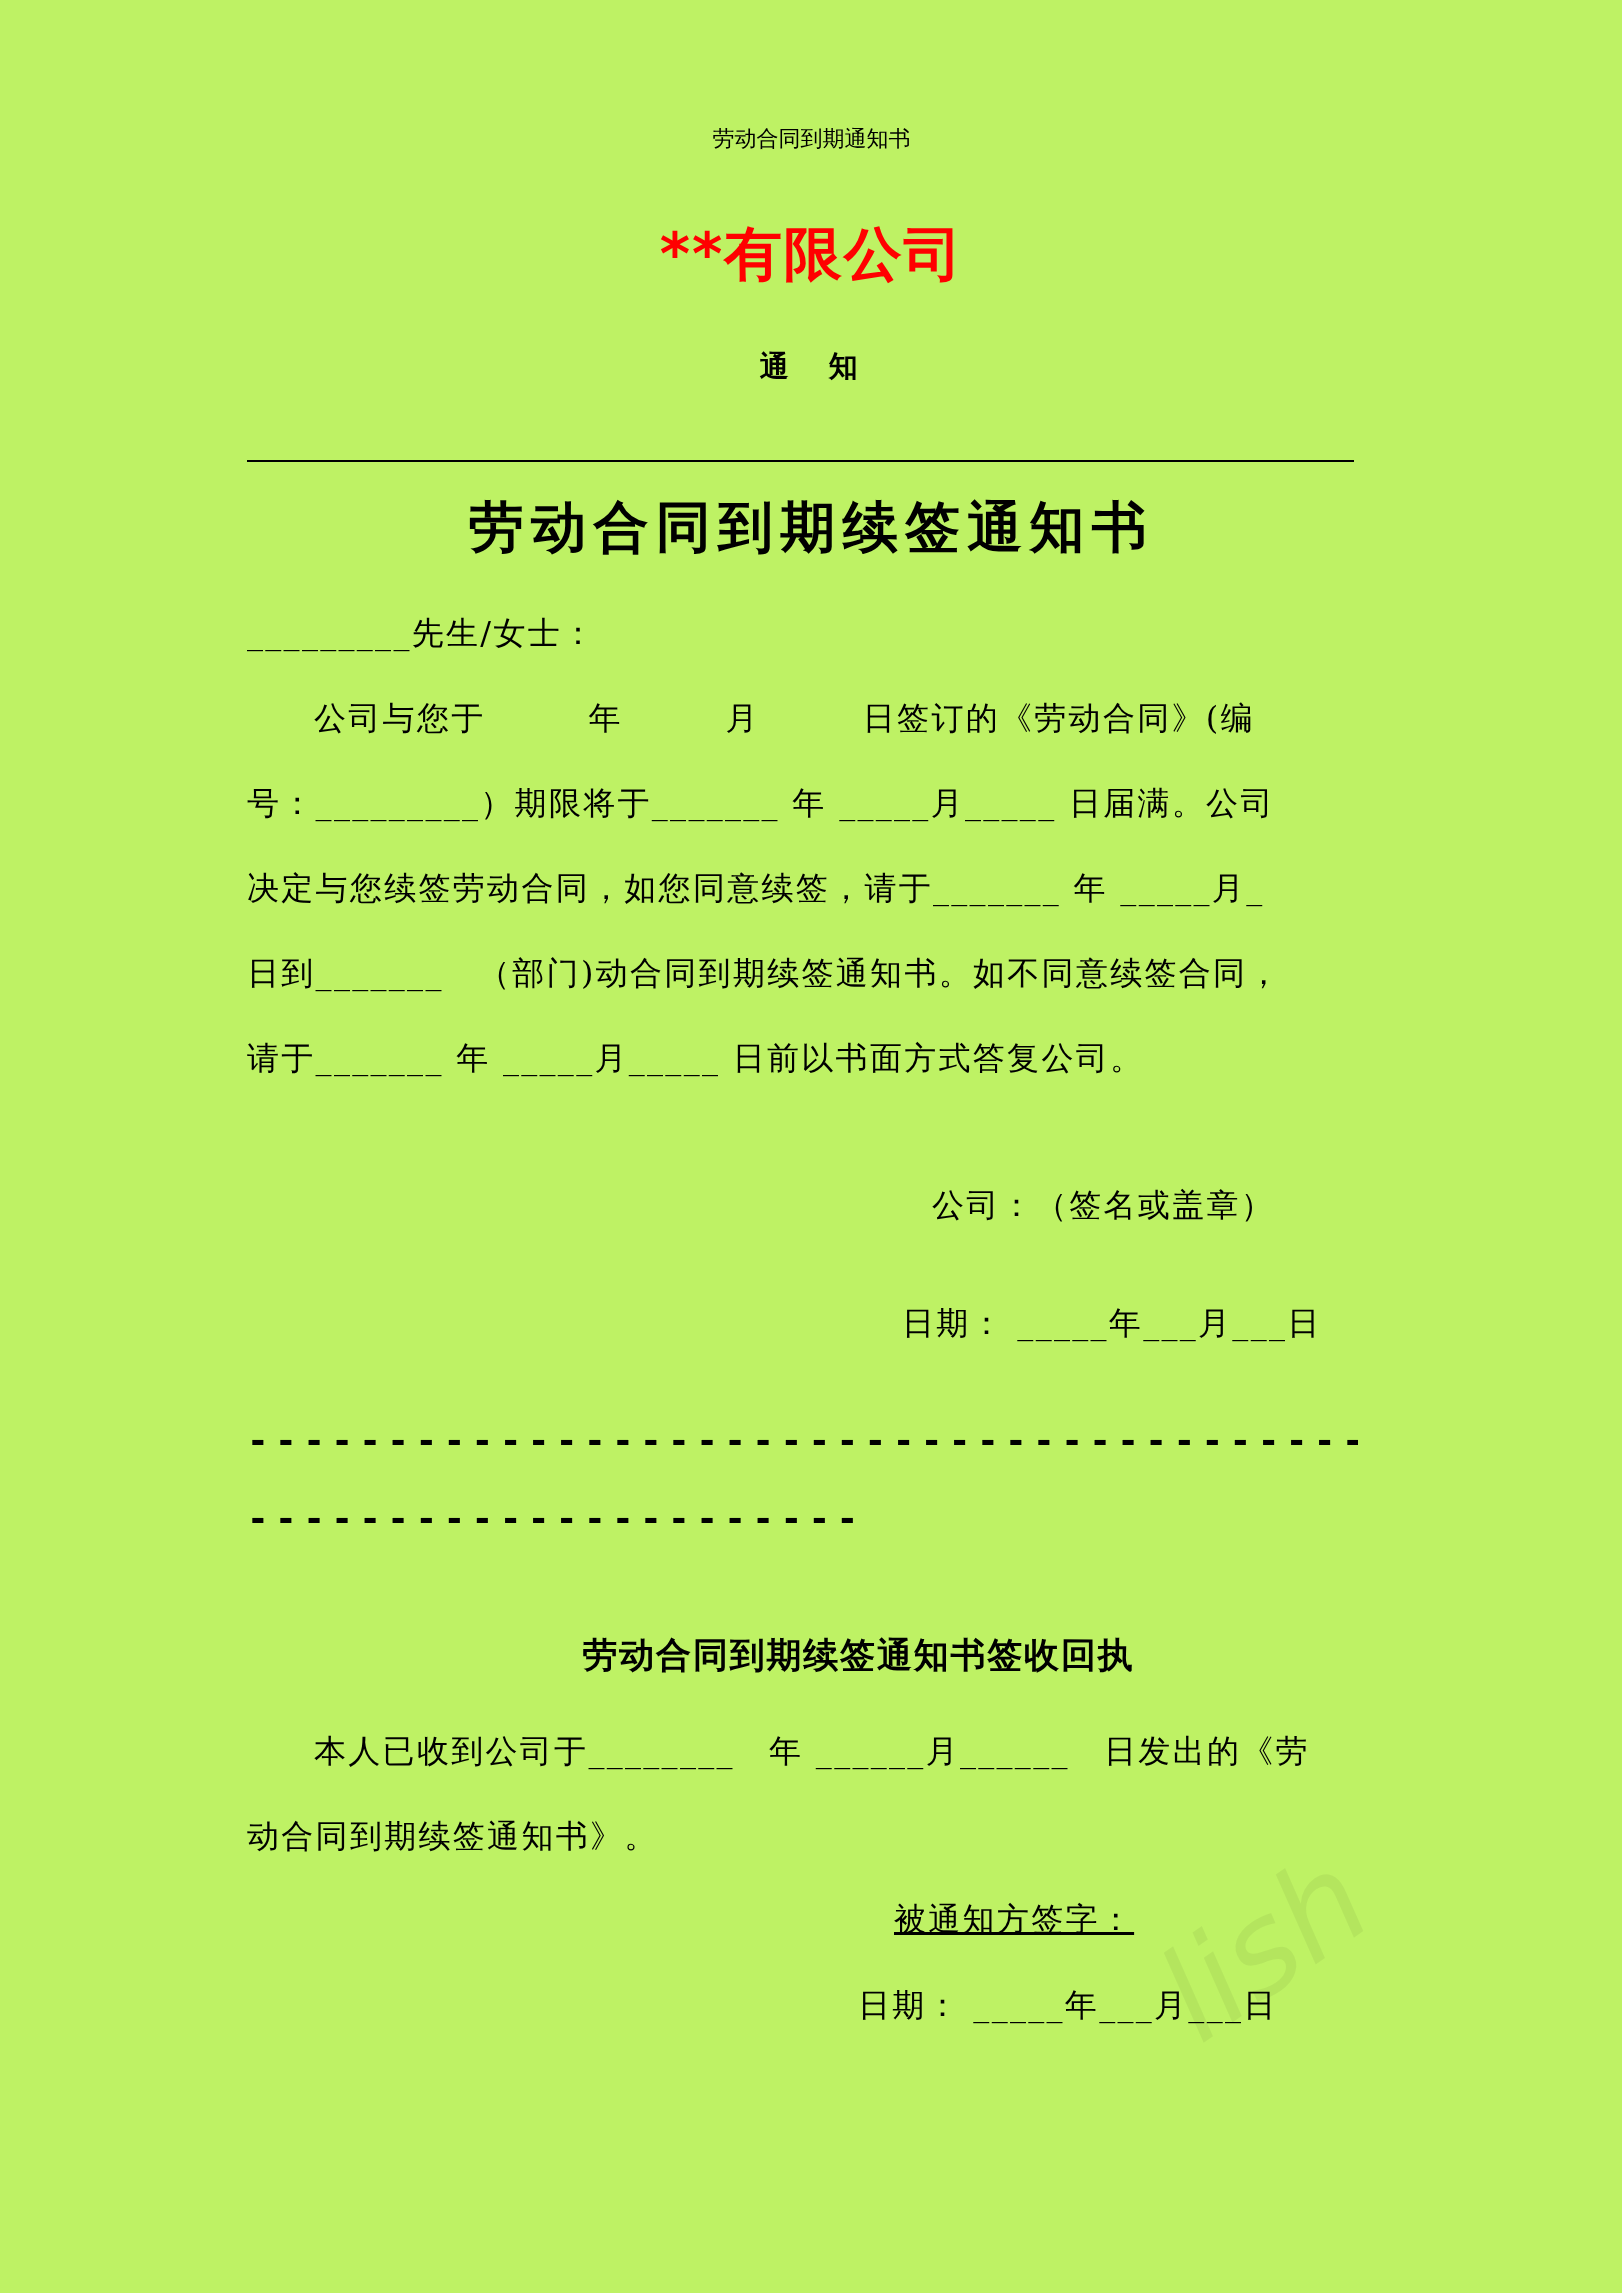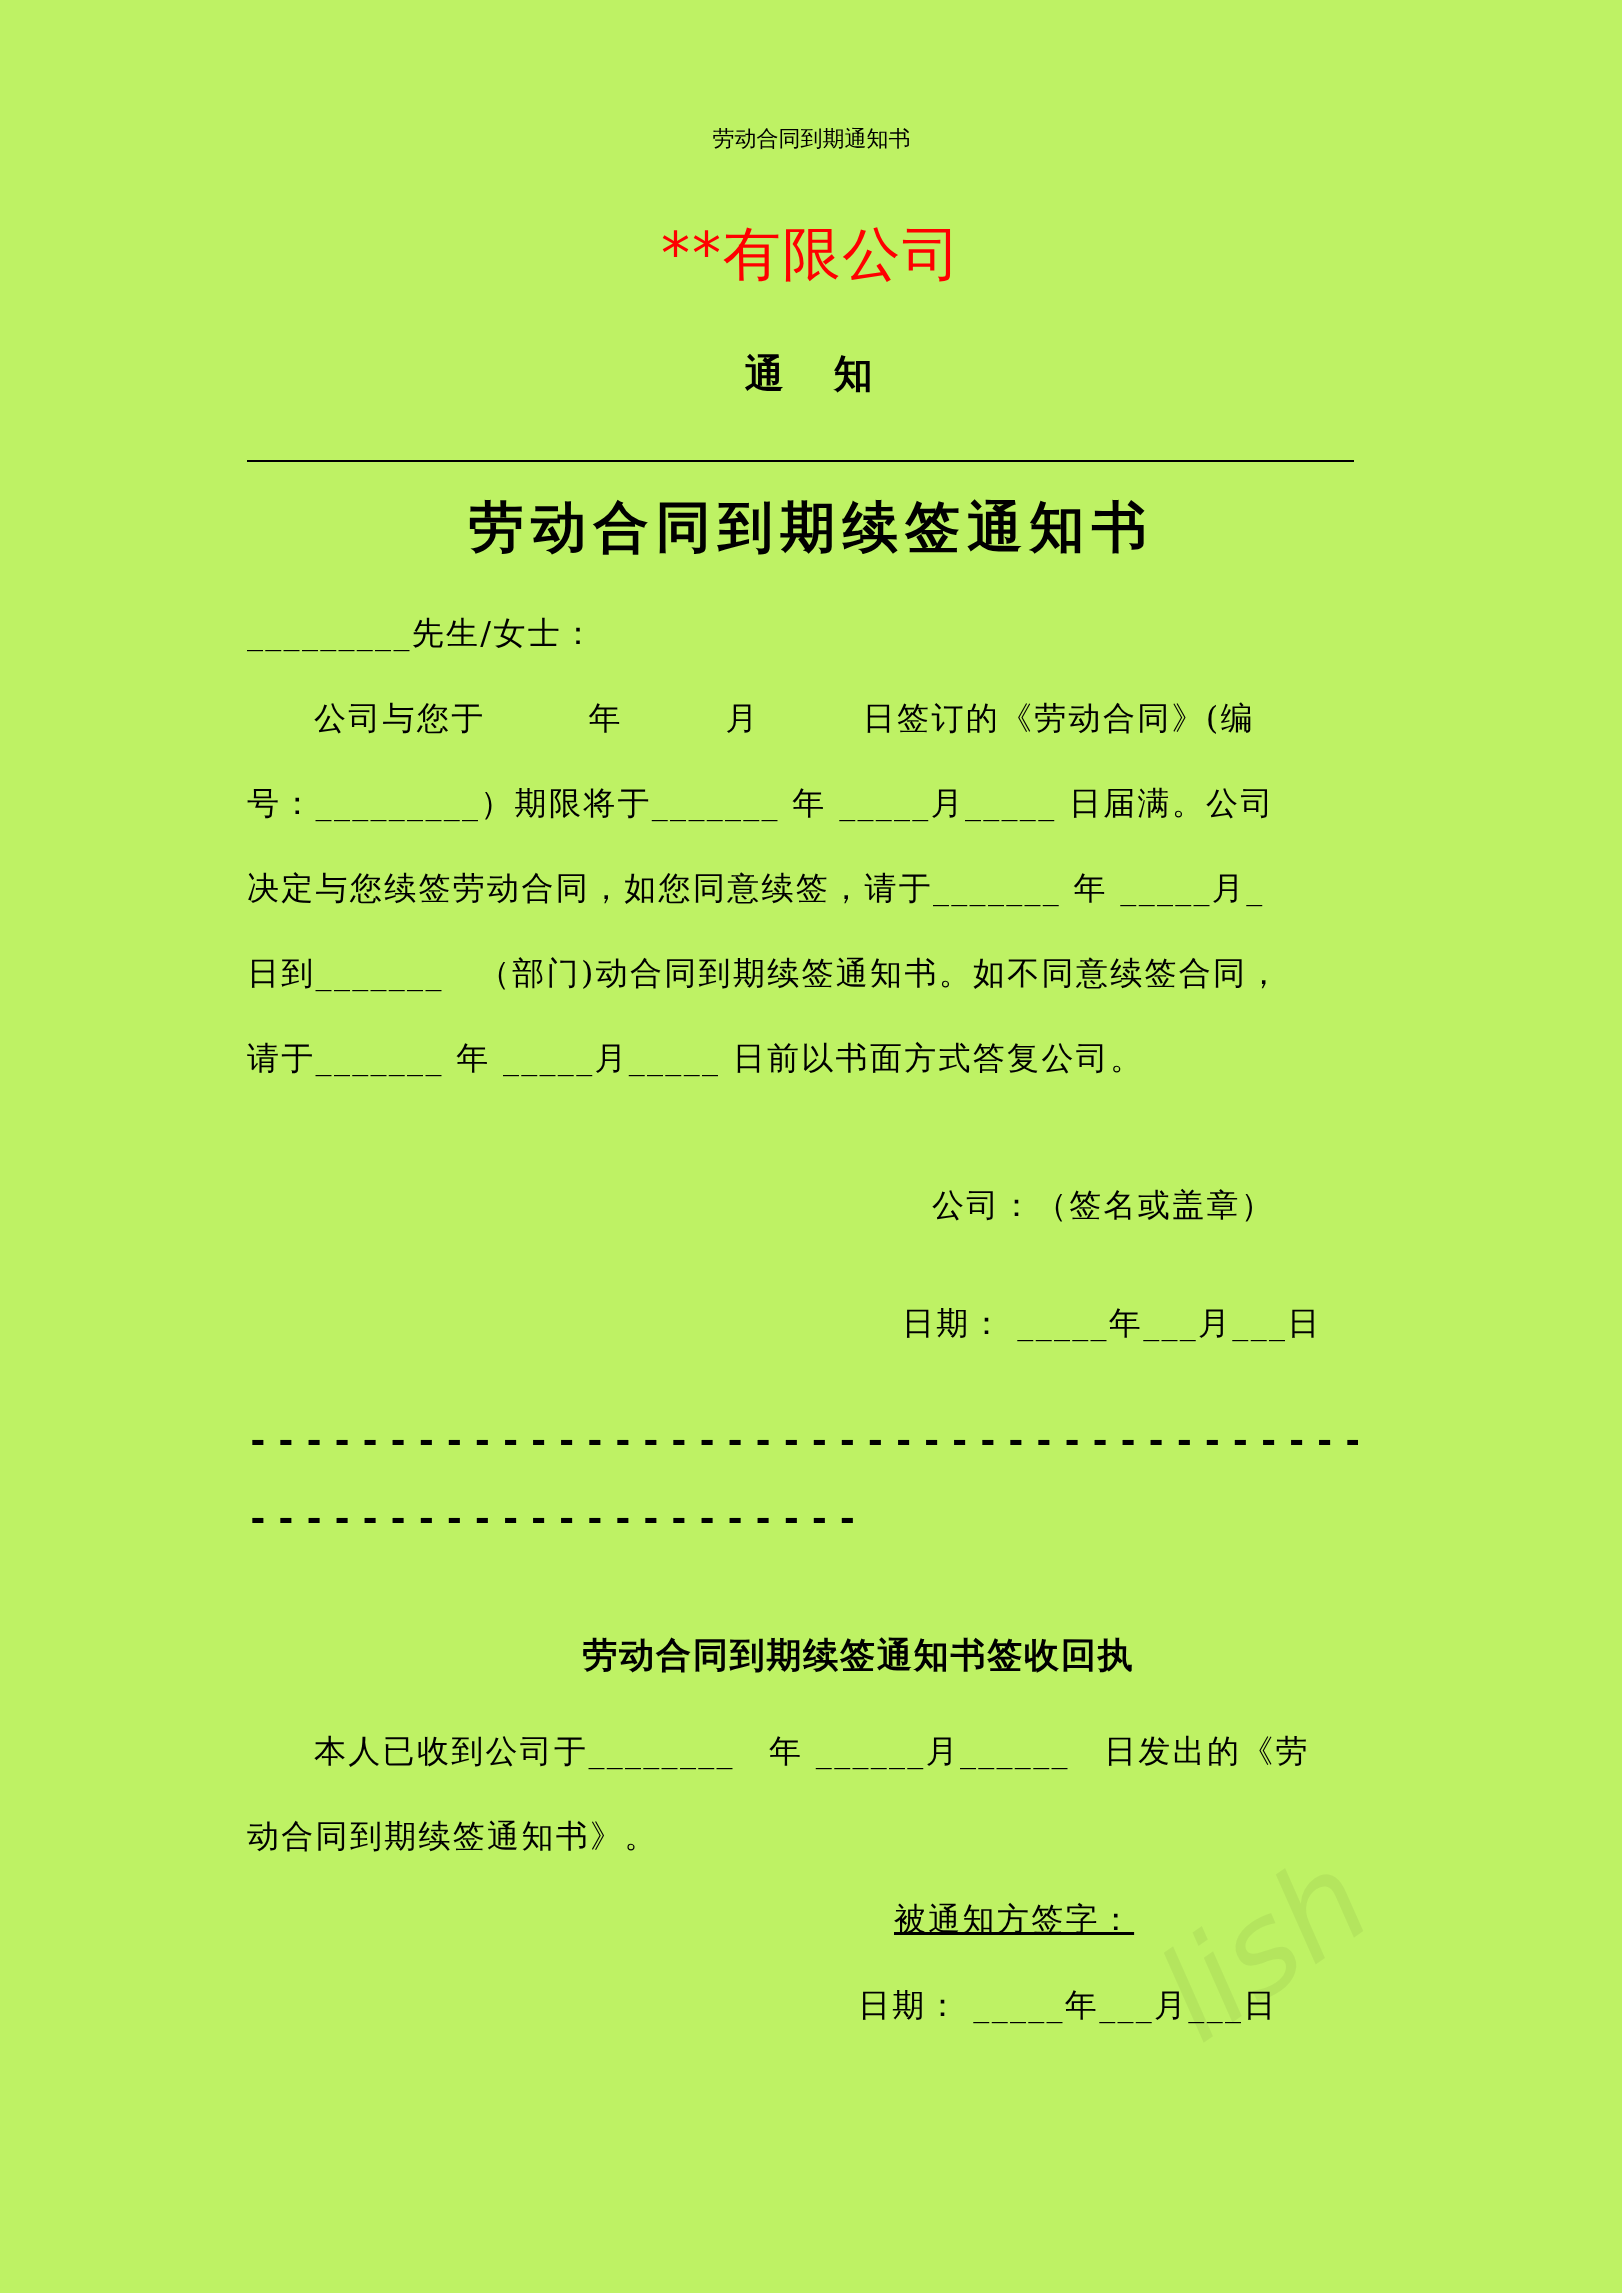--- a/index.html
+++ b/index.html
@@ -21,31 +21,31 @@
     text-align: center;
     font-size: 22px;
     font-family: "DejaVu Serif", serif;
   }
   .company-title {
     position: absolute;
     top: 216px; left: 0;
     width: 100%;
     text-align: center;
     font-size: 58px;
-    font-weight: normal;
+    font-weight: bold;
     color: #ff0000;
     font-family: "DejaVu Sans", sans-serif;
     letter-spacing: 1.8px;
   }
   .notice-heading {
     position: absolute;
     top: 347px; left: 0;
     width: 100%;
     text-align: center;
-    font-size: 39px;
+    font-size: 29px;
     font-weight: bold;
     font-family: "DejaVu Sans", sans-serif;
     letter-spacing: 5.5px;
   }
   .rule-line {
     position: absolute;
     top: 460px; left: 247px;
     width: 1107px;
     border-top: 2.7px solid #000000;
   }

